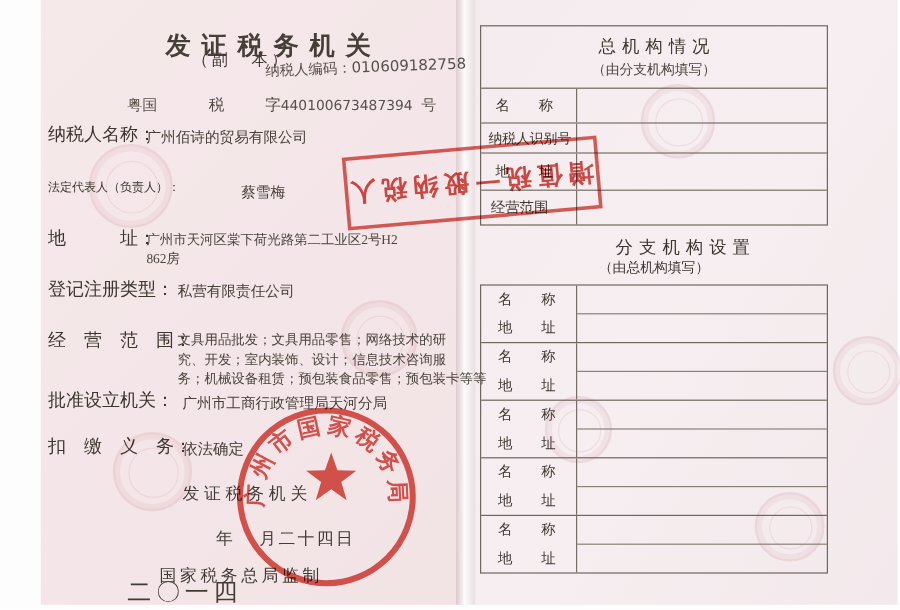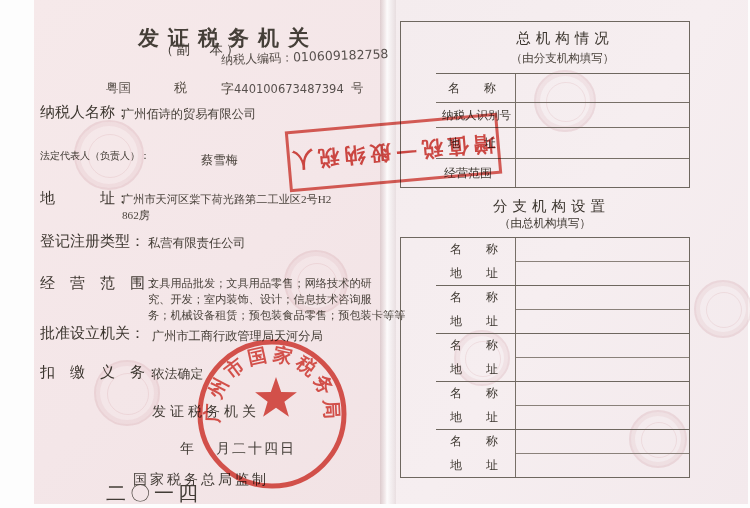--- a/index.html
+++ b/index.html
@@ -22,21 +22,21 @@
   .wm::after{ content:""; position:absolute; left:18%; top:18%; width:64%; height:64%;
         border:1.5px solid rgba(197,130,138,.16); border-radius:50%; }
 
   .t { position:absolute; color:#423c36; white-space:nowrap; z-index:4; }
   .lbl { font-size:15px; color:#3c362f; }
   .val { font-size:12.2px; color:#474039; }
   .sm  { font-size:11.2px; color:#4a433c; }
   .digits { font-family:"DejaVu Sans", sans-serif; font-size:11.5px; color:#57504d; }
 
   
-  .tbl { position:absolute; border:1.3px solid #6e675f; z-index:4; display:flex; flex-direction:column; background:transparent;padding-left:35px; }
+  .tbl { position:absolute; border:1.3px solid #6e675f; z-index:4; display:flex; flex-direction:column; background:transparent; }
   .tbl-header { display:flex; flex-direction:column; align-items:center; justify-content:center;
                 border-bottom:1px solid #6e675f; }
   .hd-main { font-size:14.5px; letter-spacing:5px; color:#3c362f; text-indent:5px; }
   .hd-sub  { font-size:11.5px; color:#4a433c; margin-top:3px; }
   .trow { display:flex; border-bottom:1px solid #776f67; }
   .trow:last-child { border-bottom:none; }
   .tlabel { width:80px; border-right:1px solid #776f67; display:flex; align-items:center;
             padding-left:12px; font-size:12px; color:#3e3831; }
   .tvalue { flex:1; }
   .free-title { position:absolute; z-index:4; text-align:center; color:#3c362f; }
@@ -138,21 +138,21 @@
     <div class="trow" style="height:31px;">
       <div class="tlabel">地　　址</div>
       <div class="tvalue"></div>
     </div>
     <div class="trow" style="flex:1;">
       <div class="tlabel" style="padding-left:8px;">经营范围</div>
       <div class="tvalue"></div>
     </div>
   </div>
 
-  <div class="free-title" style="left:404px;top:197px;width:290px;font-size:14.5px;letter-spacing:5px;text-indent:5px;">分支机构设置</div>
+  <div class="free-title" style="left:424px;top:197px;width:290px;font-size:14.5px;letter-spacing:5px;text-indent:5px;">分支机构设置</div>
   <div class="free-title" style="left:400px;top:216px;width:290px;font-size:11.5px;">（由总机构填写）</div>
 
   <div class="tbl" style="left:400px;top:237px;width:290px;height:241px;">
     <div class="bgroup">
       <div class="blabels">
         <div>名　　称</div>
         <div>地　　址</div>
       </div>
       <div class="bvalues">
         <div class="vname"></div>

